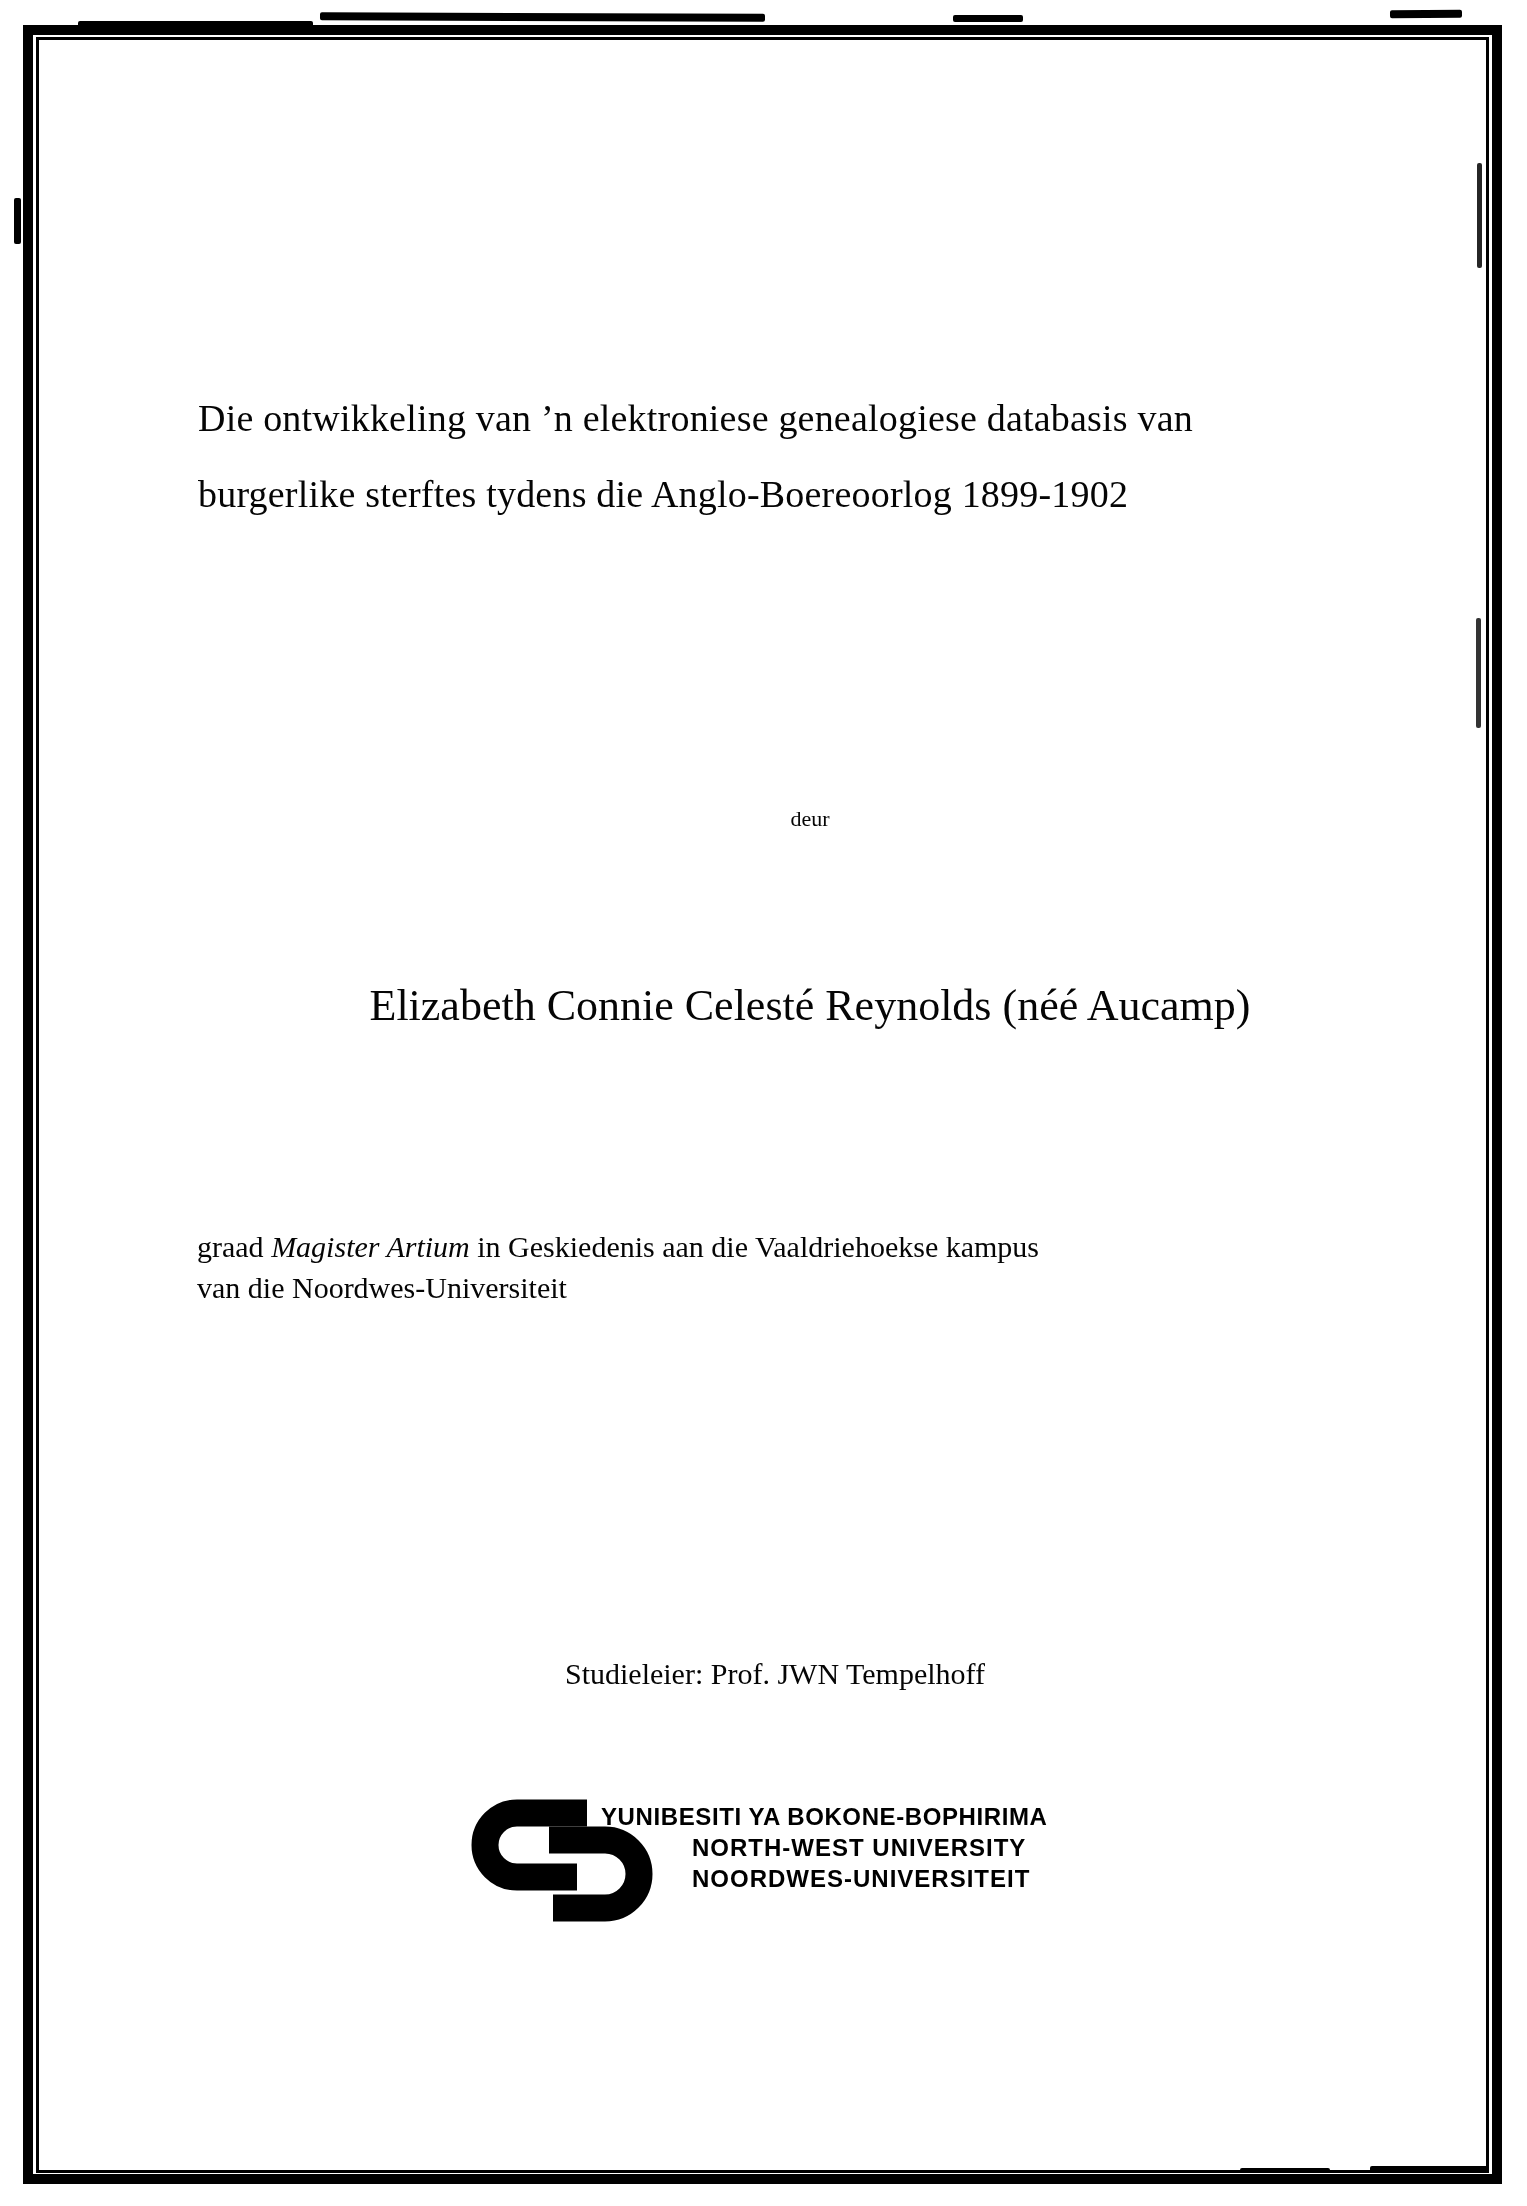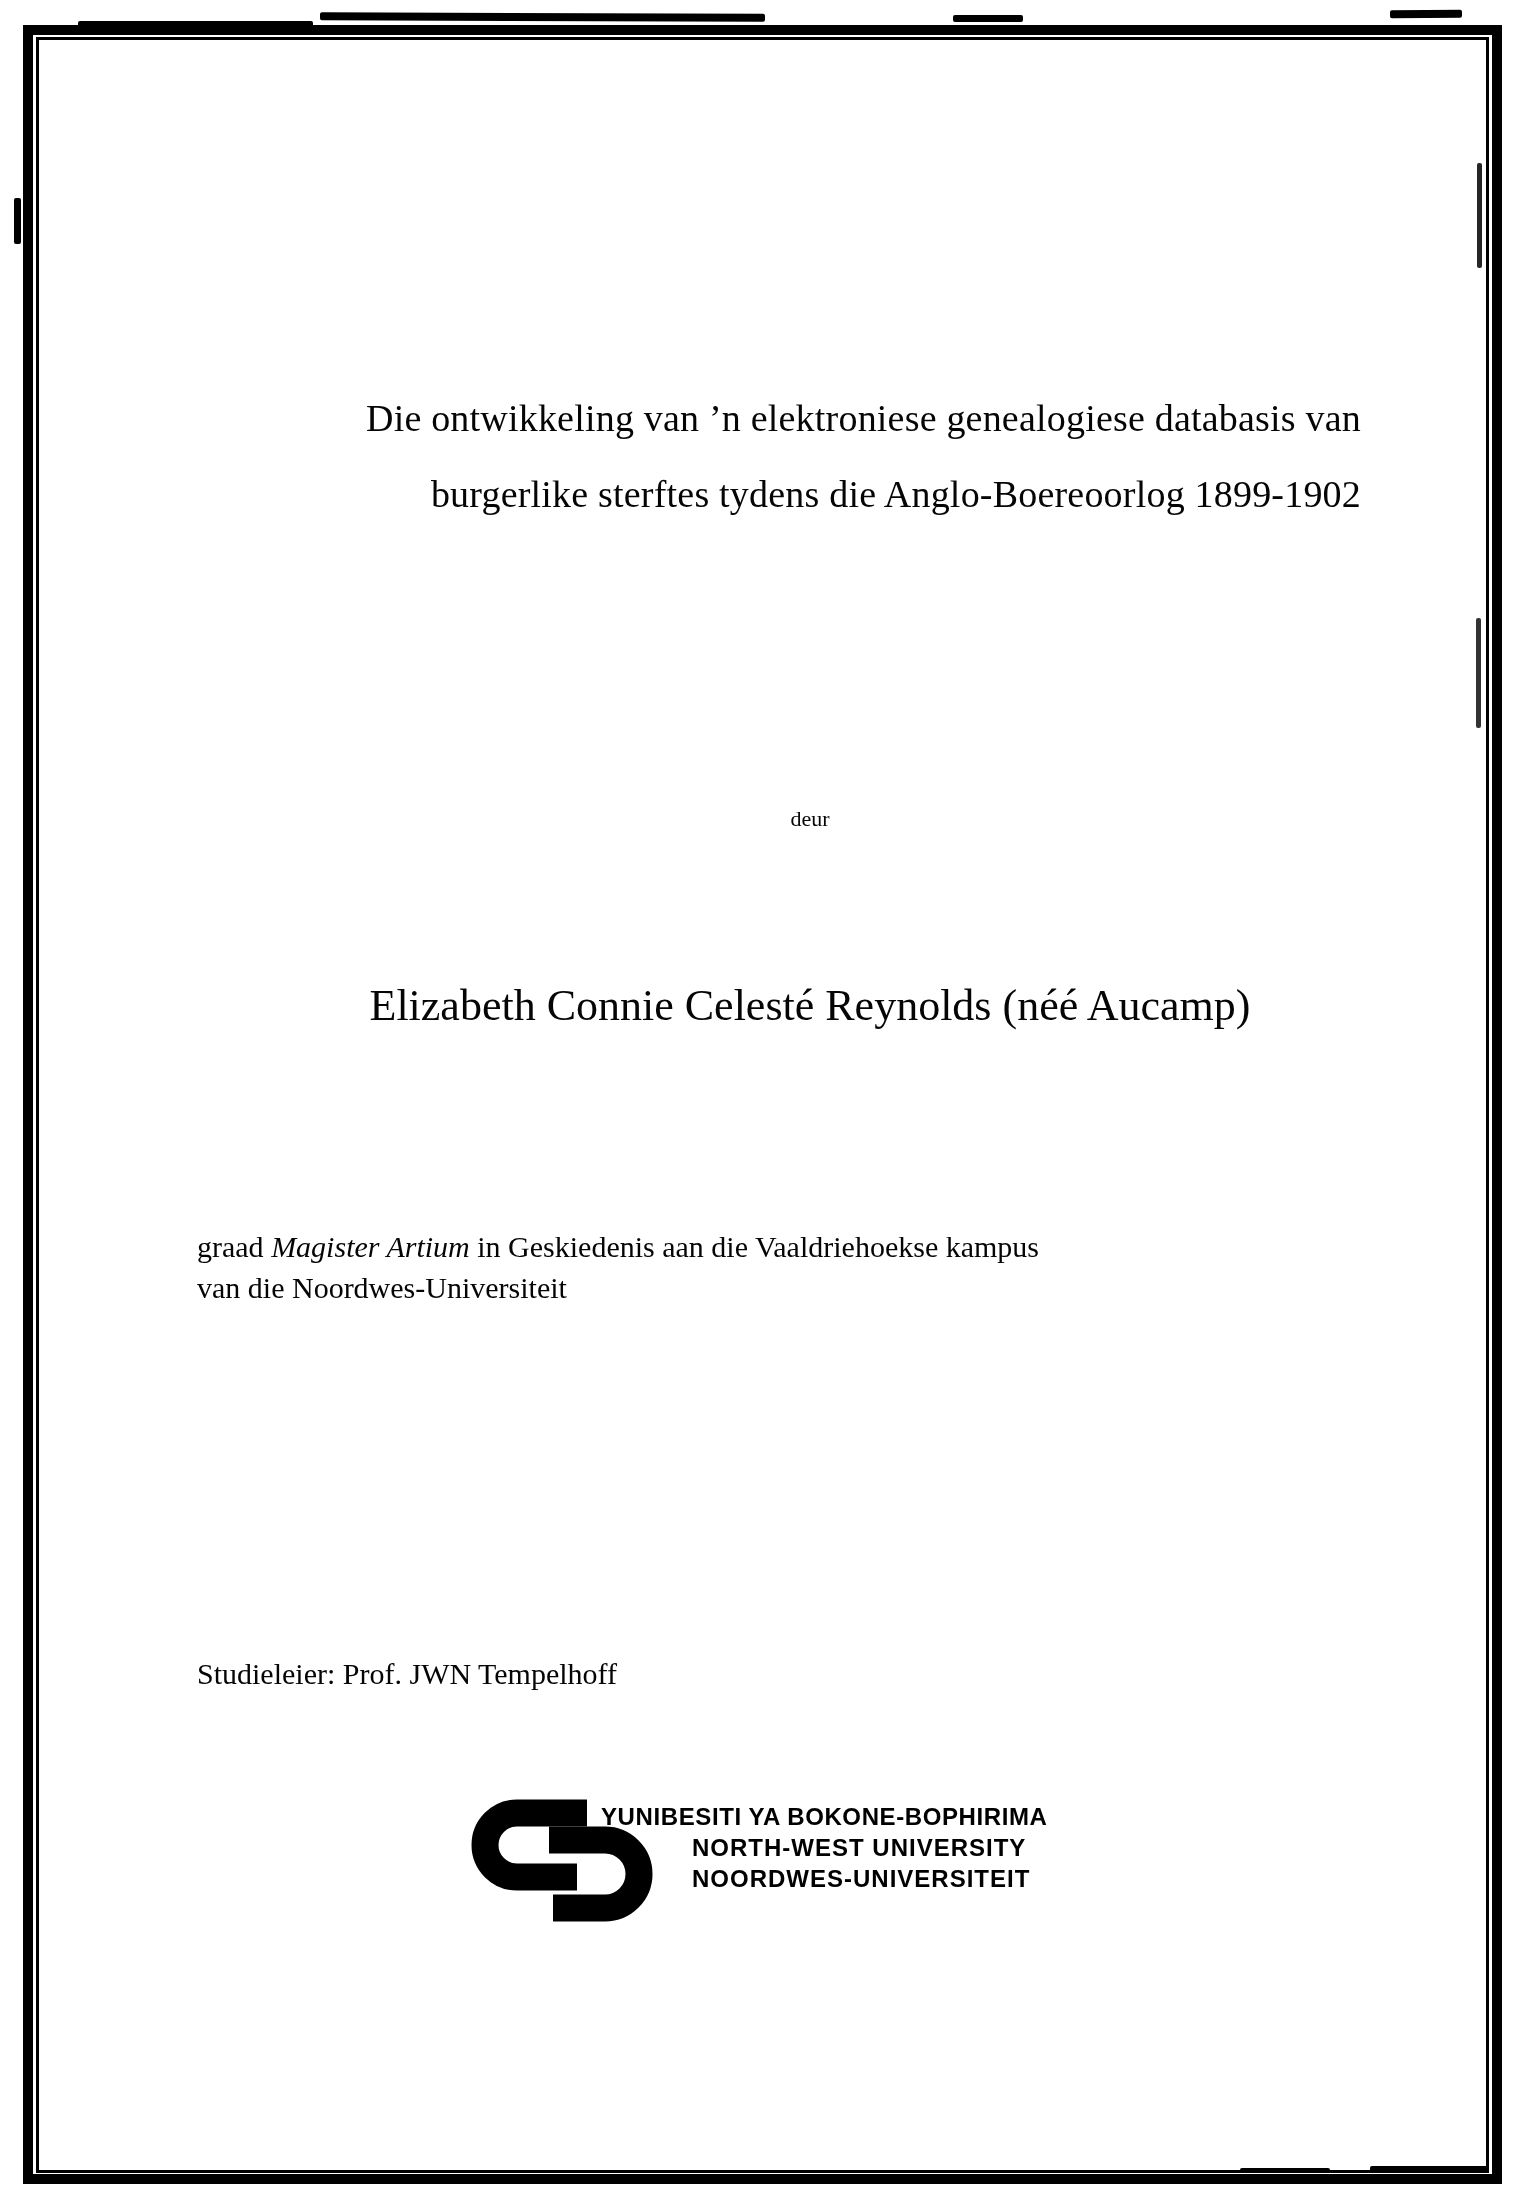--- a/index.html
+++ b/index.html
@@ -25,43 +25,43 @@
   .a4 { left:1390px;top:10px; width:72px;  height:8px; transform:rotate(-0.4deg); }
   .a5 { left:14px;  top:198px; width:7px; height:46px; }
   .a6 { left:1477px;top:163px; width:5px; height:105px; opacity:.85; }
   .a7 { left:1476px;top:618px; width:5px; height:110px; opacity:.8; }
   .a8 { left:1240px;top:2168px; width:90px; height:5px; }
   .a9 { left:1370px;top:2166px; width:118px; height:6px; }
 
   .content { position:absolute; left:197px; top:0; width:1156px; height:100%; }
 
   .title {
-    position:absolute; left:8px; top:380px; width:100%;
+    position:absolute; left:1px; top:380px; width:100%;
     font-size:38px; line-height:76px; font-weight:normal;
-    text-align:right; letter-spacing:0.2px; margin:0;
+    text-align:left; letter-spacing:0.2px; margin:0;
   }
   .byline {
     position:absolute; left:0; top:806px; width:100%;
     padding-left:70px; box-sizing:border-box;
     font-size:22px; text-align:center;
   }
   .author {
     position:absolute; left:0; top:980px; width:100%;
     padding-left:70px; box-sizing:border-box;
     font-size:44px; text-align:center;
   }
   .statement {
     position:absolute; left:0; top:1226px; width:100%;
     font-size:30px; line-height:41px; margin:0;
   }
   .statement .line { display:block; }
   .statement .just { text-align:justify; text-align-last:justify; }
   .supervisor {
     position:absolute; left:0; top:1652px; width:100%;
-    font-size:30px; line-height:43px;
+    font-size:30px; line-height:43px;text-align:center;
   }
   .logo-block {
     position:absolute; left:262px; top:1796px; width:640px; height:140px;
   }
   .logo-mark { position:absolute; left:0; top:0; }
   .logo-text {
     position:absolute; left:0; top:0; width:100%; height:100%;
     font-family:"Liberation Sans", sans-serif; font-weight:600;
     font-size:24px; color:#000; letter-spacing:0.6px; white-space:nowrap;text-align:center;
   }

